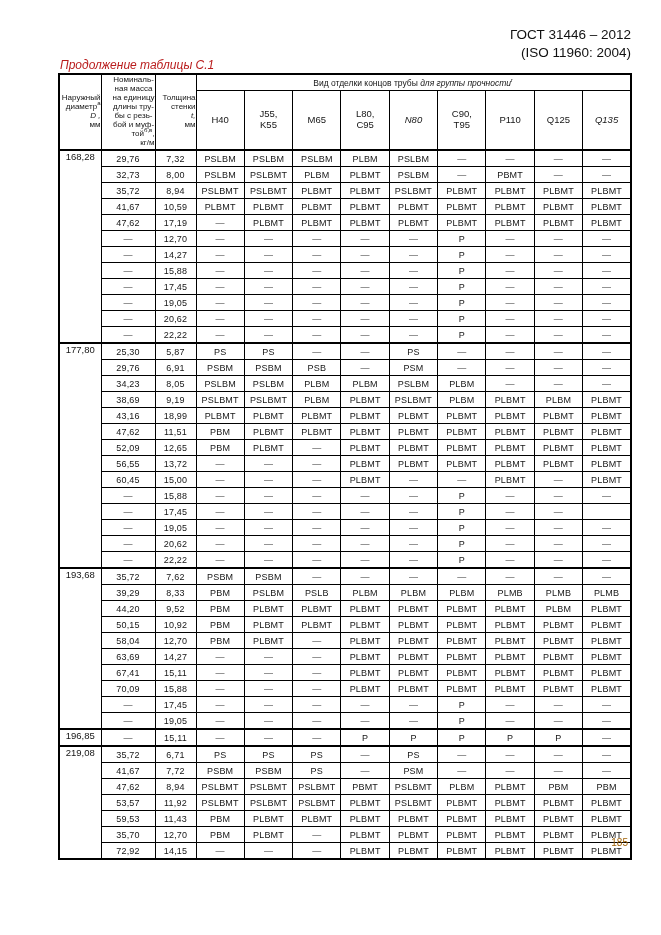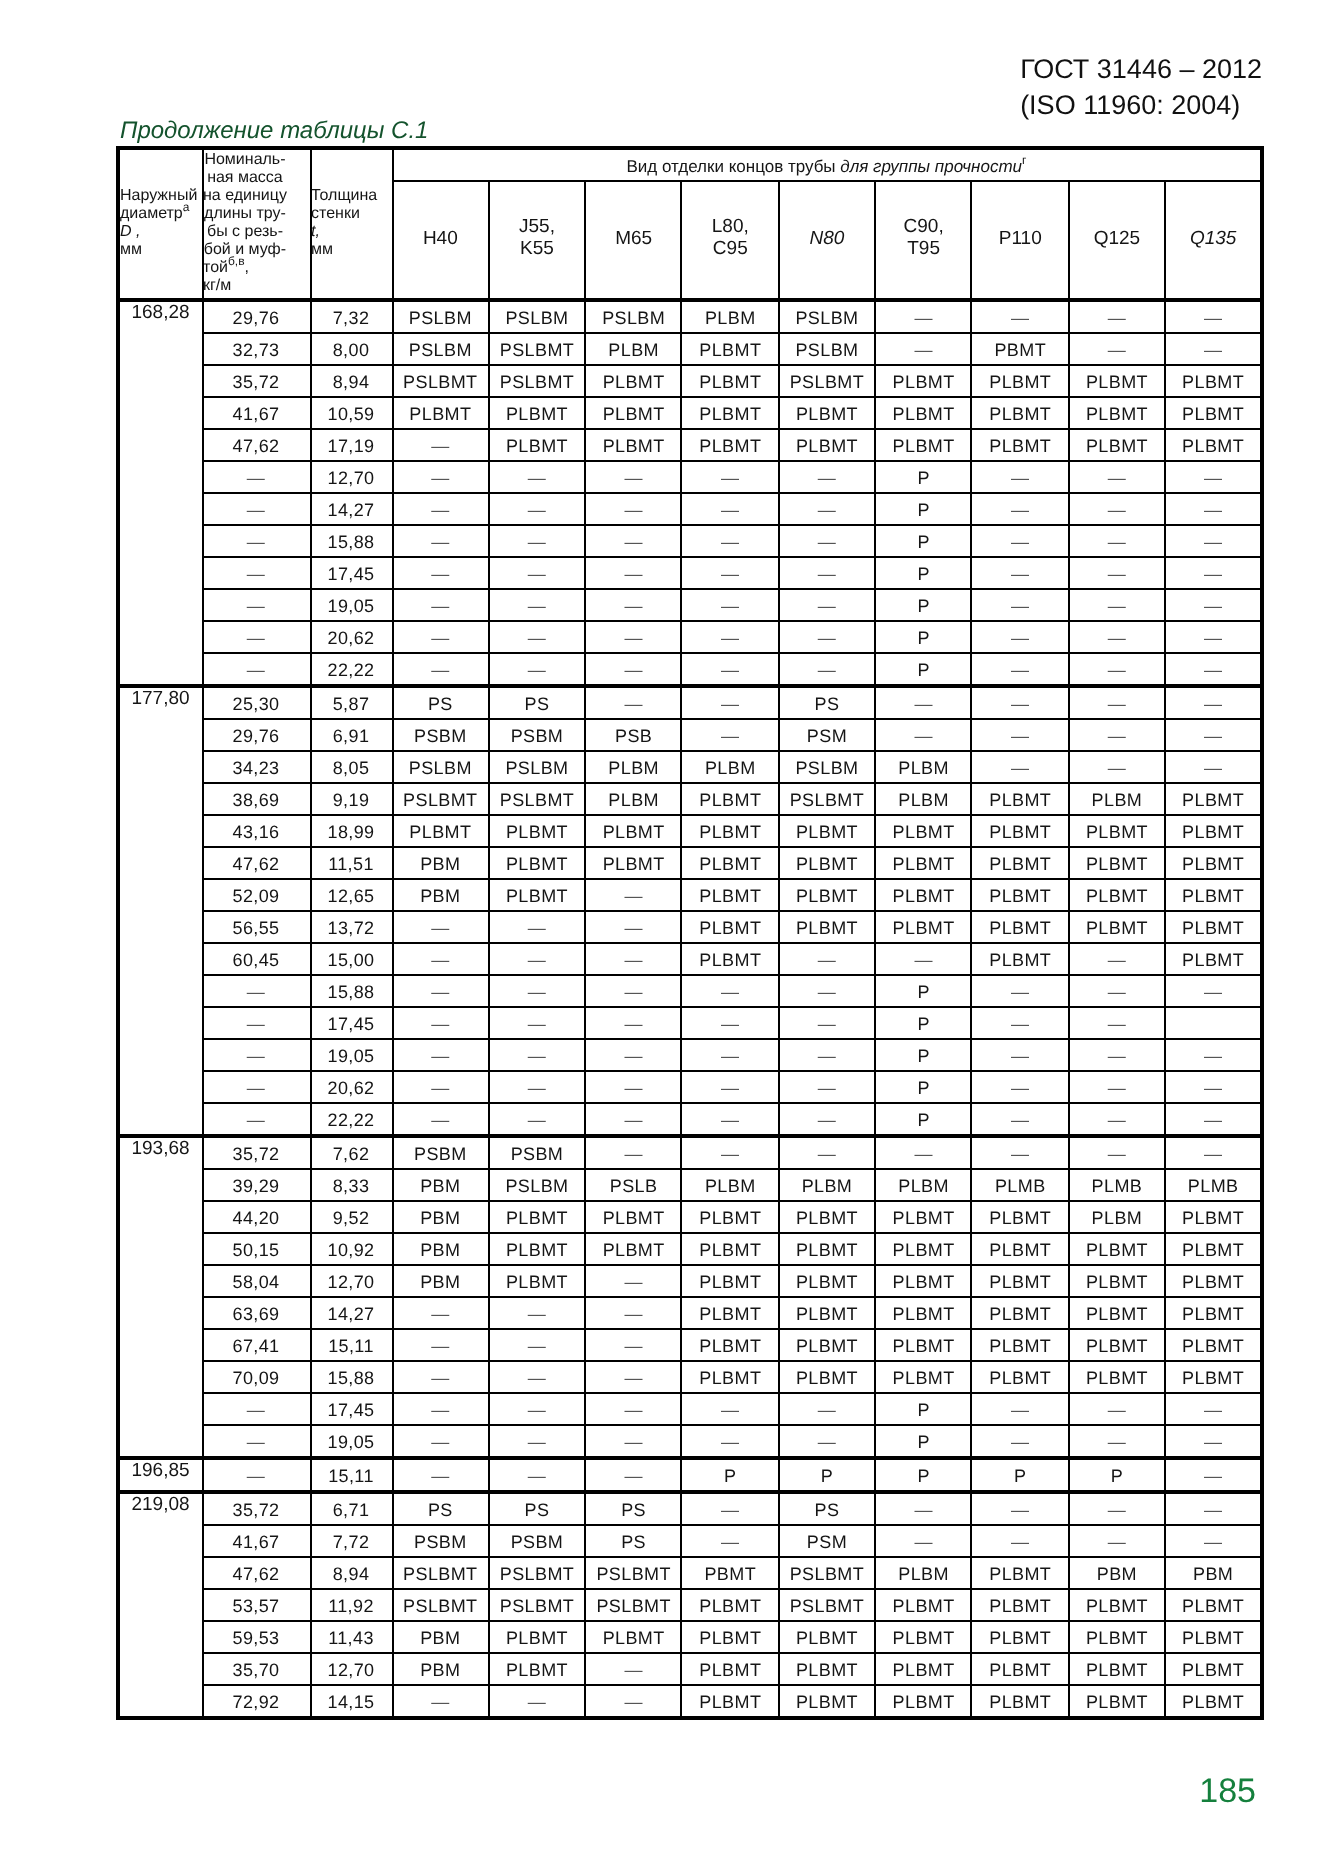--- a/index.html
+++ b/index.html
@@ -2,49 +2,49 @@
 <html><head>
 <meta charset="utf-8">
 <style>
   html,body { margin:0; padding:0; }
   body { font-family:"Liberation Sans", sans-serif; background:#888; }
   .page {
     position:relative; width:661px; height:935px; background:#ffffff;
     color:#151515; overflow:hidden; margin:0 auto;
   }
   .doc-number {
-    position:absolute; top:26px; right:30px; text-align:left;
+    position:absolute; top:26px; right:30px; text-align:right;
     font-size:13.5px; line-height:1.3; color:#111;
   }
   .caption {
     position:absolute; top:58px; left:60px;
-    font-size:12px; font-style:italic; color:#14532d;
+    font-size:12px; font-style:italic; color:#b91c1c;
   }
   table.main-table {
     position:absolute; top:73px; left:58px; width:574px;
     border-collapse:collapse; table-layout:fixed;
     border:2px solid #000;
   }
   .main-table th, .main-table td {
     border:1px solid #000; padding:0; text-align:center; vertical-align:middle;
     overflow:hidden;
   }
   thead th { font-weight:normal; }
   .span-hdr { height:15px; font-size:8.5px; }
   .span-hdr i { font-style:italic; }
   .grade-row th { height:58px; font-size:9.5px; border-bottom:2px solid #000; white-space:pre-line; line-height:1.15; }
   .grade-italic { font-style:italic; }
-  .hdr-stack { display:flex; flex-direction:column; align-items:flex-start; justify-content:center; font-size:8px; line-height:1.12; }
+  .hdr-stack { display:flex; flex-direction:column; align-items:flex-end; justify-content:center; font-size:8px; line-height:1.12; }
   .hdr-stack .sym { font-style:italic; }
   sup { font-size:6px; line-height:0; }
   tbody td { height:15px; font-size:9px; letter-spacing:0.2px; }
   tbody td.diam-cell { font-size:9.5px; vertical-align:top; padding-top:0; letter-spacing:0; }
   tbody td.dash { color:#555; }
   tbody tr.group-start td { border-top:2px solid #000; }
-  .page-number { position:absolute; top:886px; right:33px; font-size:17px; color:#15803d; }
+  .page-number { position:absolute; top:837px; right:33px; font-size:10px; color:#a16207; }
 </style>
 </head>
 <body>
 
 <div class="page">
 
   <div class="doc-number">
     <div>ГОСТ 31446 – 2012</div>
     <div>(ISO 11960: 2004)</div>
   </div>

